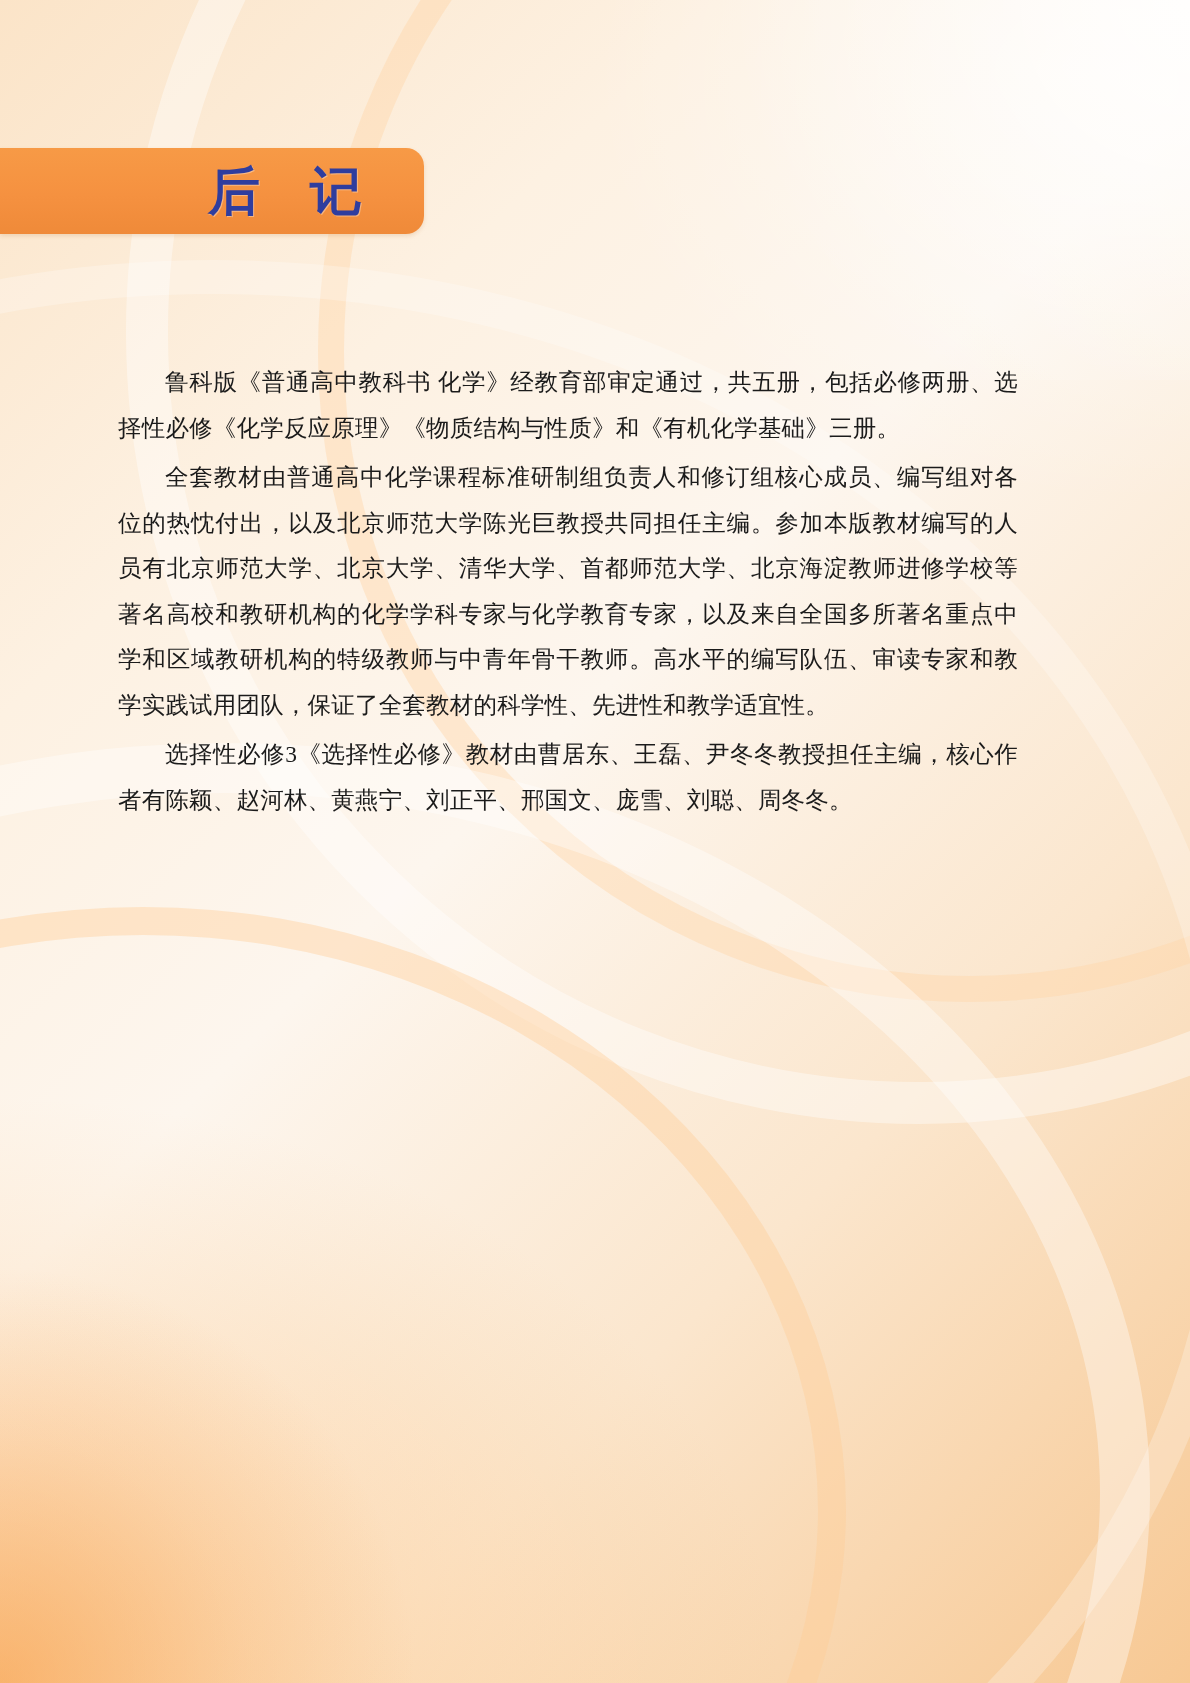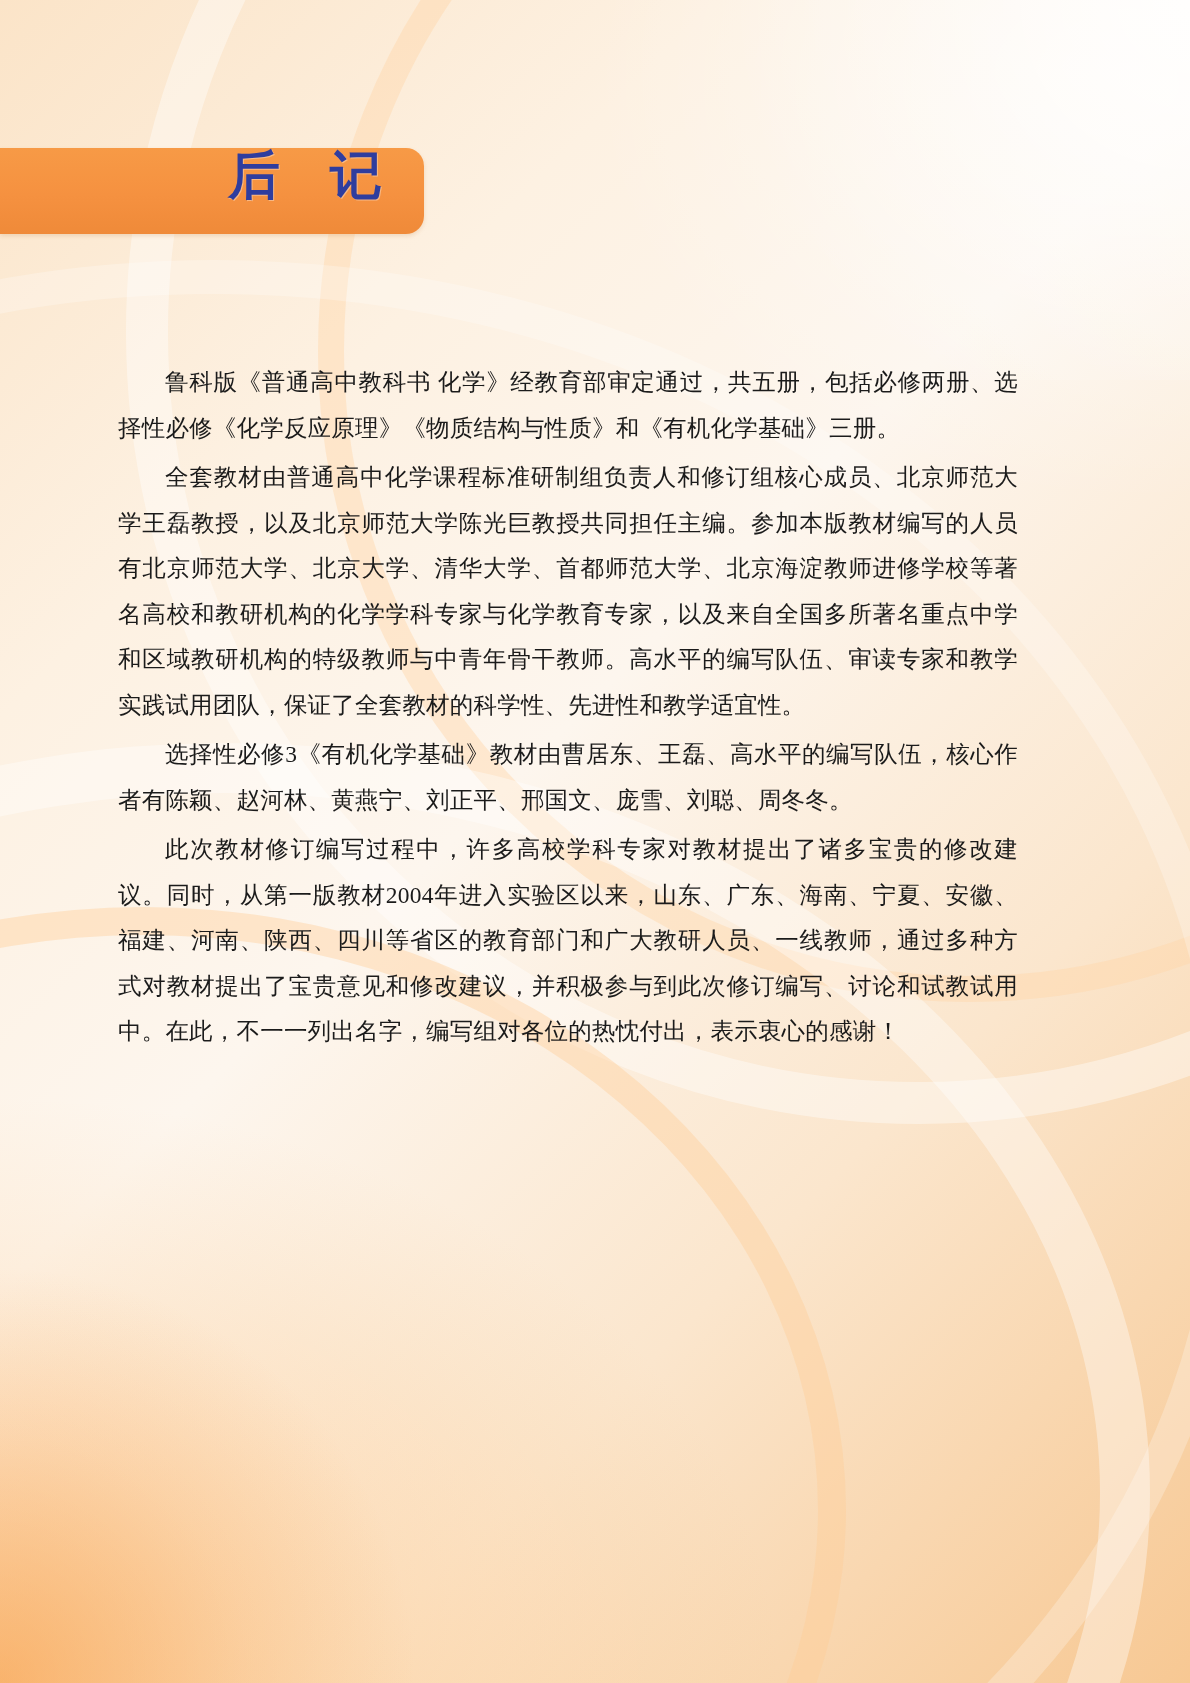--- a/index.html
+++ b/index.html
@@ -88,32 +88,31 @@
     top: 148px;
     width: 424px;
     height: 86px;
     background: linear-gradient(180deg, #f79a46 0%, #f59140 55%, #ef8a39 100%);
     border-radius: 0 18px 18px 0;
     box-shadow: 0 2px 4px rgba(180,110,40,0.18);
   }
   .banner-title {
     position: absolute;
     left: 208px;
-    top: 136px;
+    top: 152px;
     width: 210px;
     height: 78px;
     line-height: 78px;
     font-family: "DejaVu Sans", "Liberation Sans", sans-serif;
     font-size: 52px;
     font-weight: bold;
     letter-spacing: 16px;
     color: #2f3d9e;
     text-shadow: 1px 1px 0 rgba(255,255,255,0.35);
     white-space: nowrap;
-    text-align: center;
   }
 
   
   .content {
     position: absolute;
     left: 118px;
     top: 360px;
     width: 900px;
   }
   .para {
@@ -139,18 +138,17 @@
   <div class="swirl d"></div>
   <div class="swirl e"></div>
   <div class="top-glow"></div>
   <div class="corner-glow"></div>
 
   <div class="banner"></div>
   <div class="banner-title">后 记</div>
 
   <div class="content">
     <p class="para">鲁科版《普通高中教科书 化学》经教育部审定通过，共五册，包括必修两册、选择性必修《化学反应原理》《物质结构与性质》和《有机化学基础》三册。</p>
-    <p class="para">全套教材由普通高中化学课程标准研制组负责人和修订组核心成员、北京师范大学王磊教授，以及北京师范大学陈光巨教授共同担任主编。参加本版教材编写的人员有北京师范大学、北京大学、清华大学、首都师范大学、北京海淀教师进修学校等著名高校和教研机构的化学学科专家与化学教育专家，以及来自全国多所著名重点中学和区域教研机构的特级教师与中青年骨干教师。高水平的编写队伍、审读专家和教学实践试用团队，保证了全套教材的科学性、先进性和教学适宜性。</p>
-    <p class="para">选择性必修3《有机化学基础》教材由曹居东、王磊、高水平的编写队伍，核心作者有陈颖、赵河林、黄燕宁、刘正平、邢国文、庞雪、刘聪、周冬冬。</p>
-    <p class="para">此次教材修订编写过程中，许多高校学科专家对教材提出了诸多宝贵的修改建议。同时，从第一版教材2004年进入实验区以来，山东、广东、海南、宁夏、安徽、福建、河南、陕西、四川等省区的教育部门和广大教研人员、一线教师，通过多种方式对教材提出了宝贵意见和修改建议，并积极参与到此次修订编写、讨论和试教试用中。在此，不一一列出名字，编写组对各位的热忱付出，表示衷心的感谢！</p>
+    <p class="para">全套教材由普通高中化学课程标准研制组负责人和修订组核心成员、编写组对各位的热忱付出，以及北京师范大学陈光巨教授共同担任主编。参加本版教材编写的人员有北京师范大学、北京大学、清华大学、首都师范大学、北京海淀教师进修学校等著名高校和教研机构的化学学科专家与化学教育专家，以及来自全国多所著名重点中学和区域教研机构的特级教师与中青年骨干教师。高水平的编写队伍、审读专家和教学实践试用团队，保证了全套教材的科学性、先进性和教学适宜性。</p>
+    <p class="para">选择性必修3《选择性必修》教材由曹居东、王磊、尹冬冬教授担任主编，核心作者有陈颖、赵河林、黄燕宁、刘正平、邢国文、庞雪、刘聪、周冬冬。</p>
   </div>
 
 </div>
 
 </body></html>

